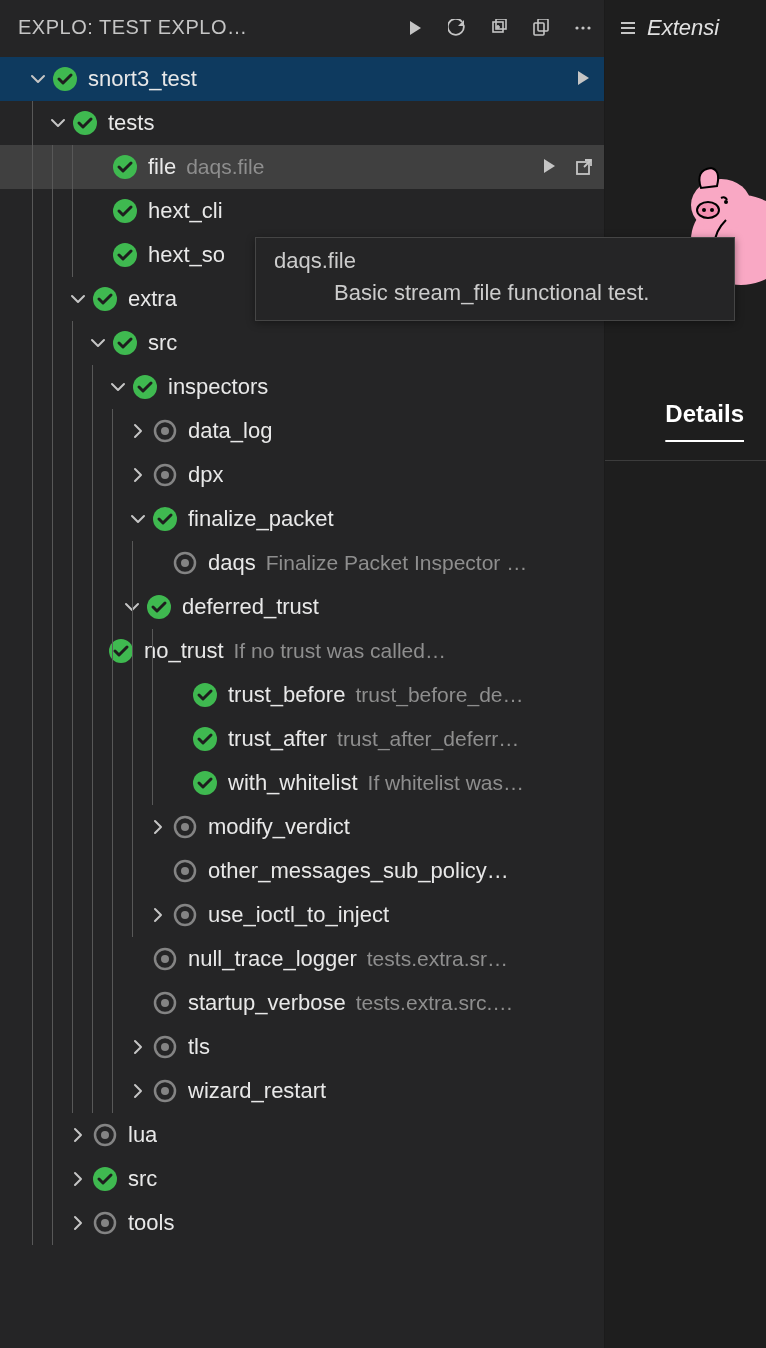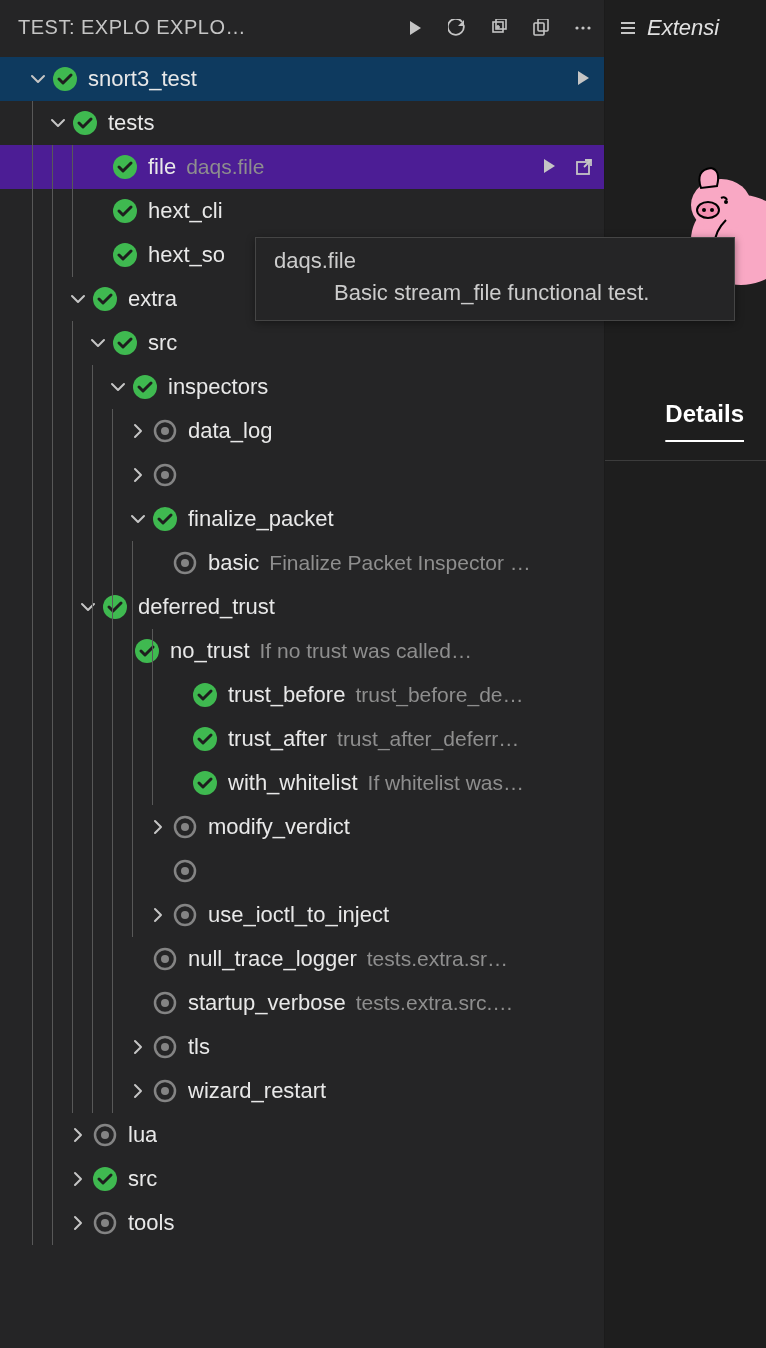--- a/index.html
+++ b/index.html
@@ -55,21 +55,21 @@
   }
   .row {
     height: 44px;
     display: flex;
     align-items: center;
     padding-right: 10px;
     white-space: nowrap;
     position: relative;
   }
   .row.selected { background: #0e3a5f; }
-  .row.hovered { background: #4c1d95; }
+  .row.hovered { background: #404040; }
   .chev {
     width: 24px;
     height: 24px;
     display: inline-flex;
     align-items: center;
     justify-content: center;
     flex-shrink: 0;
     color: #c5c5c5;
     margin-right: 2px;
   }
@@ -228,21 +228,21 @@
         <path d="M17 3 L10 10" stroke="currentColor" stroke-width="1.8"></path>
       </g>
     <g id="i-ext">
         <path d="M2 4 h14 M2 9 h14 M2 14 h14" stroke="currentColor" stroke-width="2"></path>
       </g>
   </defs>
 </svg>
 
 <div class="sidebar">
   <div class="tab-bar">
-    <span class="tab-title">TEST: EXPLO EXPLO…</span>
+    <span class="tab-title">EXPLO: TEST EXPLO…</span>
     <div class="tab-icons">
       <span class="icon">
           <svg width="18" height="18">
             <use href="#i-play"></use>
           </svg>
         </span>
       <span class="icon">
           <svg width="18" height="18">
             <use href="#i-refresh"></use>
           </svg>
@@ -441,20 +441,23 @@
         <span class="chev">
           <svg width="18" height="18">
             <use href="#i-chev-right"></use>
           </svg>
         </span>
         <span class="status">
           <svg width="24" height="24" viewBox="0 0 24 24">
             <use href="#i-notrun"></use>
           </svg>
         </span>
+        <span class="label-wrap">
+          <span class="label">dpx</span>
+        </span>
       </div>
       <div class="row" style="padding-left: 126px;">
         <span class="guide" style="left: 32px;"></span>
         <span class="guide" style="left: 52px;"></span>
         <span class="guide" style="left: 72px;"></span>
         <span class="guide" style="left: 92px;"></span>
         <span class="guide" style="left: 112px;"></span>
         <span class="chev">
           <svg width="18" height="18">
             <use href="#i-chev-down"></use>
@@ -476,46 +479,46 @@
         <span class="guide" style="left: 92px;"></span>
         <span class="guide" style="left: 112px;"></span>
         <span class="guide" style="left: 132px;"></span>
         <span class="chev placeholder"></span>
         <span class="status">
           <svg width="24" height="24" viewBox="0 0 24 24">
             <use href="#i-notrun"></use>
           </svg>
         </span>
         <span class="label-wrap">
-          <span class="label">basic</span>
+          <span class="label">daqs</span>
           <span class="desc">Finalize Packet Inspector …</span>
         </span>
       </div>
-      <div class="row" style="padding-left: 76px;">
+      <div class="row" style="padding-left: 120px;">
         <span class="guide" style="left: 32px;"></span>
         <span class="guide" style="left: 52px;"></span>
         <span class="guide" style="left: 72px;"></span>
         <span class="guide" style="left: 92px;"></span>
         <span class="guide" style="left: 112px;"></span>
         <span class="guide" style="left: 132px;"></span>
         <span class="chev">
           <svg width="18" height="18">
             <use href="#i-chev-down"></use>
           </svg>
         </span>
         <span class="status">
           <svg width="24" height="24" viewBox="0 0 24 24">
             <use href="#i-pass"></use>
           </svg>
         </span>
         <span class="label-wrap">
           <span class="label">deferred_trust</span>
         </span>
       </div>
-      <div class="row" style="padding-left: 108px;">
+      <div class="row" style="padding-left: 82px;">
         <span class="guide" style="left: 32px;"></span>
         <span class="guide" style="left: 52px;"></span>
         <span class="guide" style="left: 72px;"></span>
         <span class="guide" style="left: 92px;"></span>
         <span class="guide" style="left: 112px;"></span>
         <span class="guide" style="left: 132px;"></span>
         <span class="guide" style="left: 152px;"></span>
         <span class="chev placeholder"></span>
         <span class="status">
           <svg width="24" height="24" viewBox="0 0 24 24">
@@ -610,20 +613,23 @@
         <span class="guide" style="left: 52px;"></span>
         <span class="guide" style="left: 72px;"></span>
         <span class="guide" style="left: 92px;"></span>
         <span class="guide" style="left: 112px;"></span>
         <span class="guide" style="left: 132px;"></span>
         <span class="chev placeholder"></span>
         <span class="status">
           <svg width="24" height="24" viewBox="0 0 24 24">
             <use href="#i-notrun"></use>
           </svg>
+        </span>
+        <span class="label-wrap">
+          <span class="label">other_messages_sub_policy…</span>
         </span>
       </div>
       <div class="row" style="padding-left: 146px;">
         <span class="guide" style="left: 32px;"></span>
         <span class="guide" style="left: 52px;"></span>
         <span class="guide" style="left: 72px;"></span>
         <span class="guide" style="left: 92px;"></span>
         <span class="guide" style="left: 112px;"></span>
         <span class="guide" style="left: 132px;"></span>
         <span class="chev">

